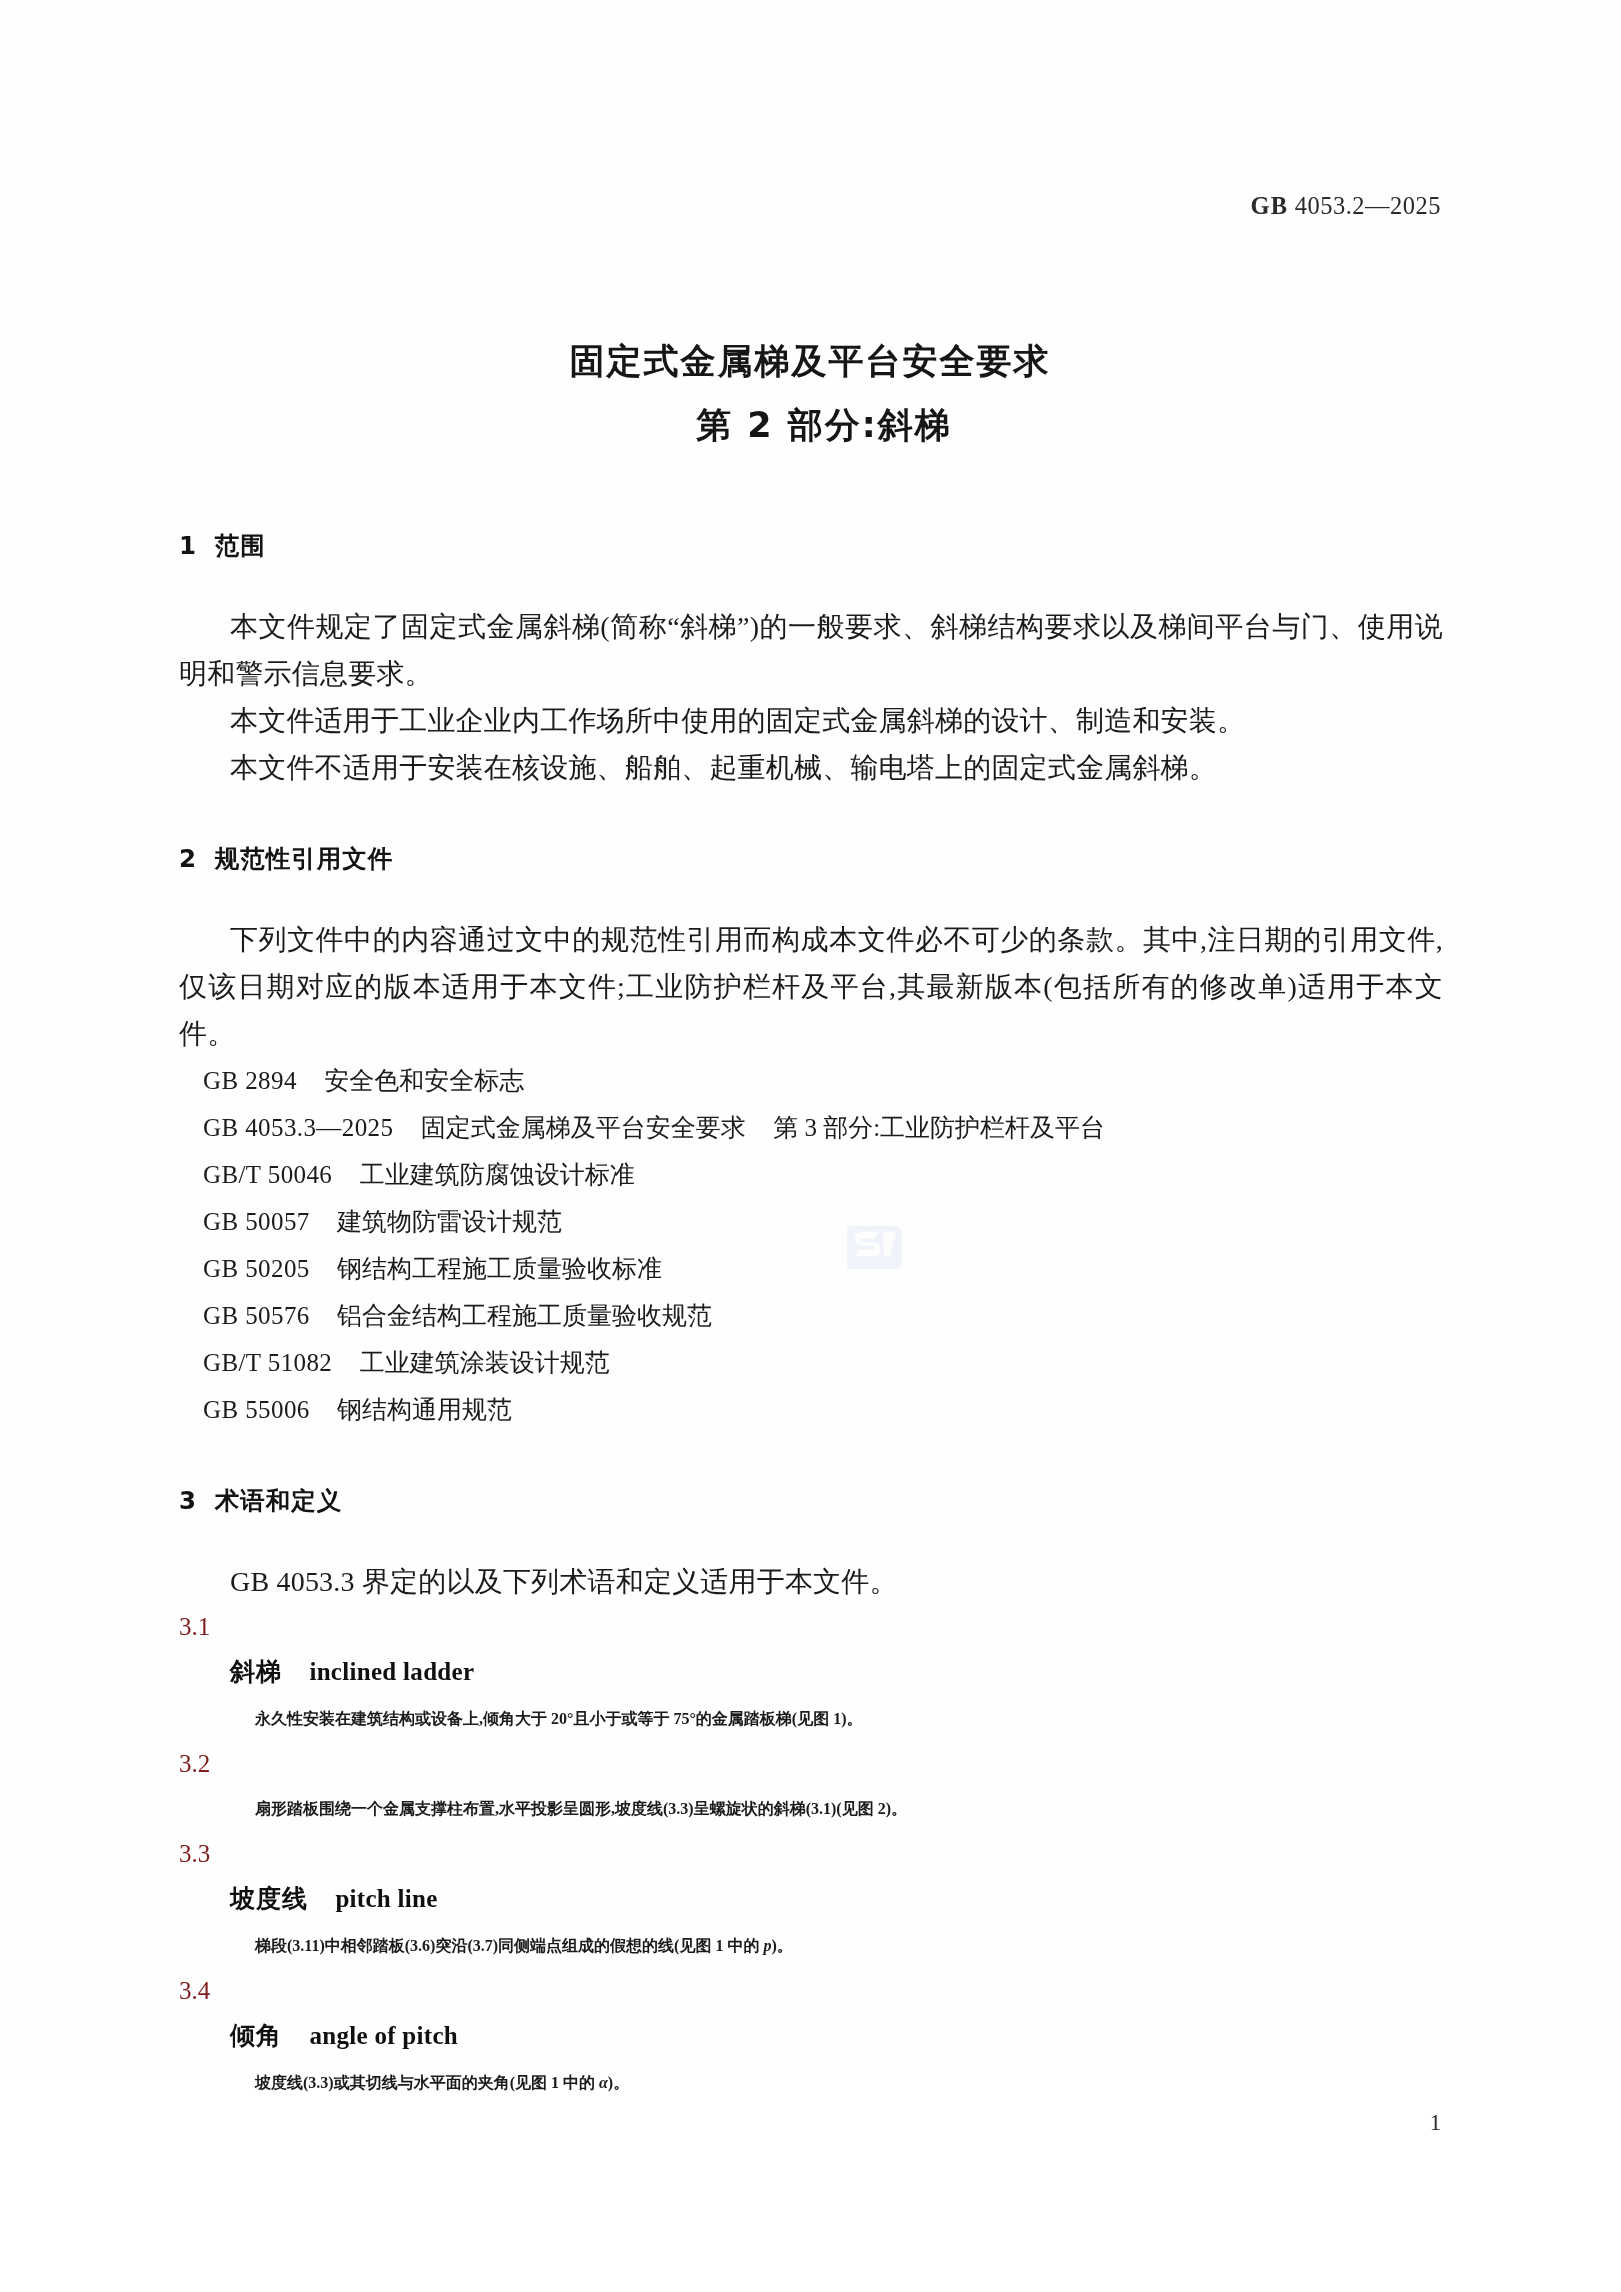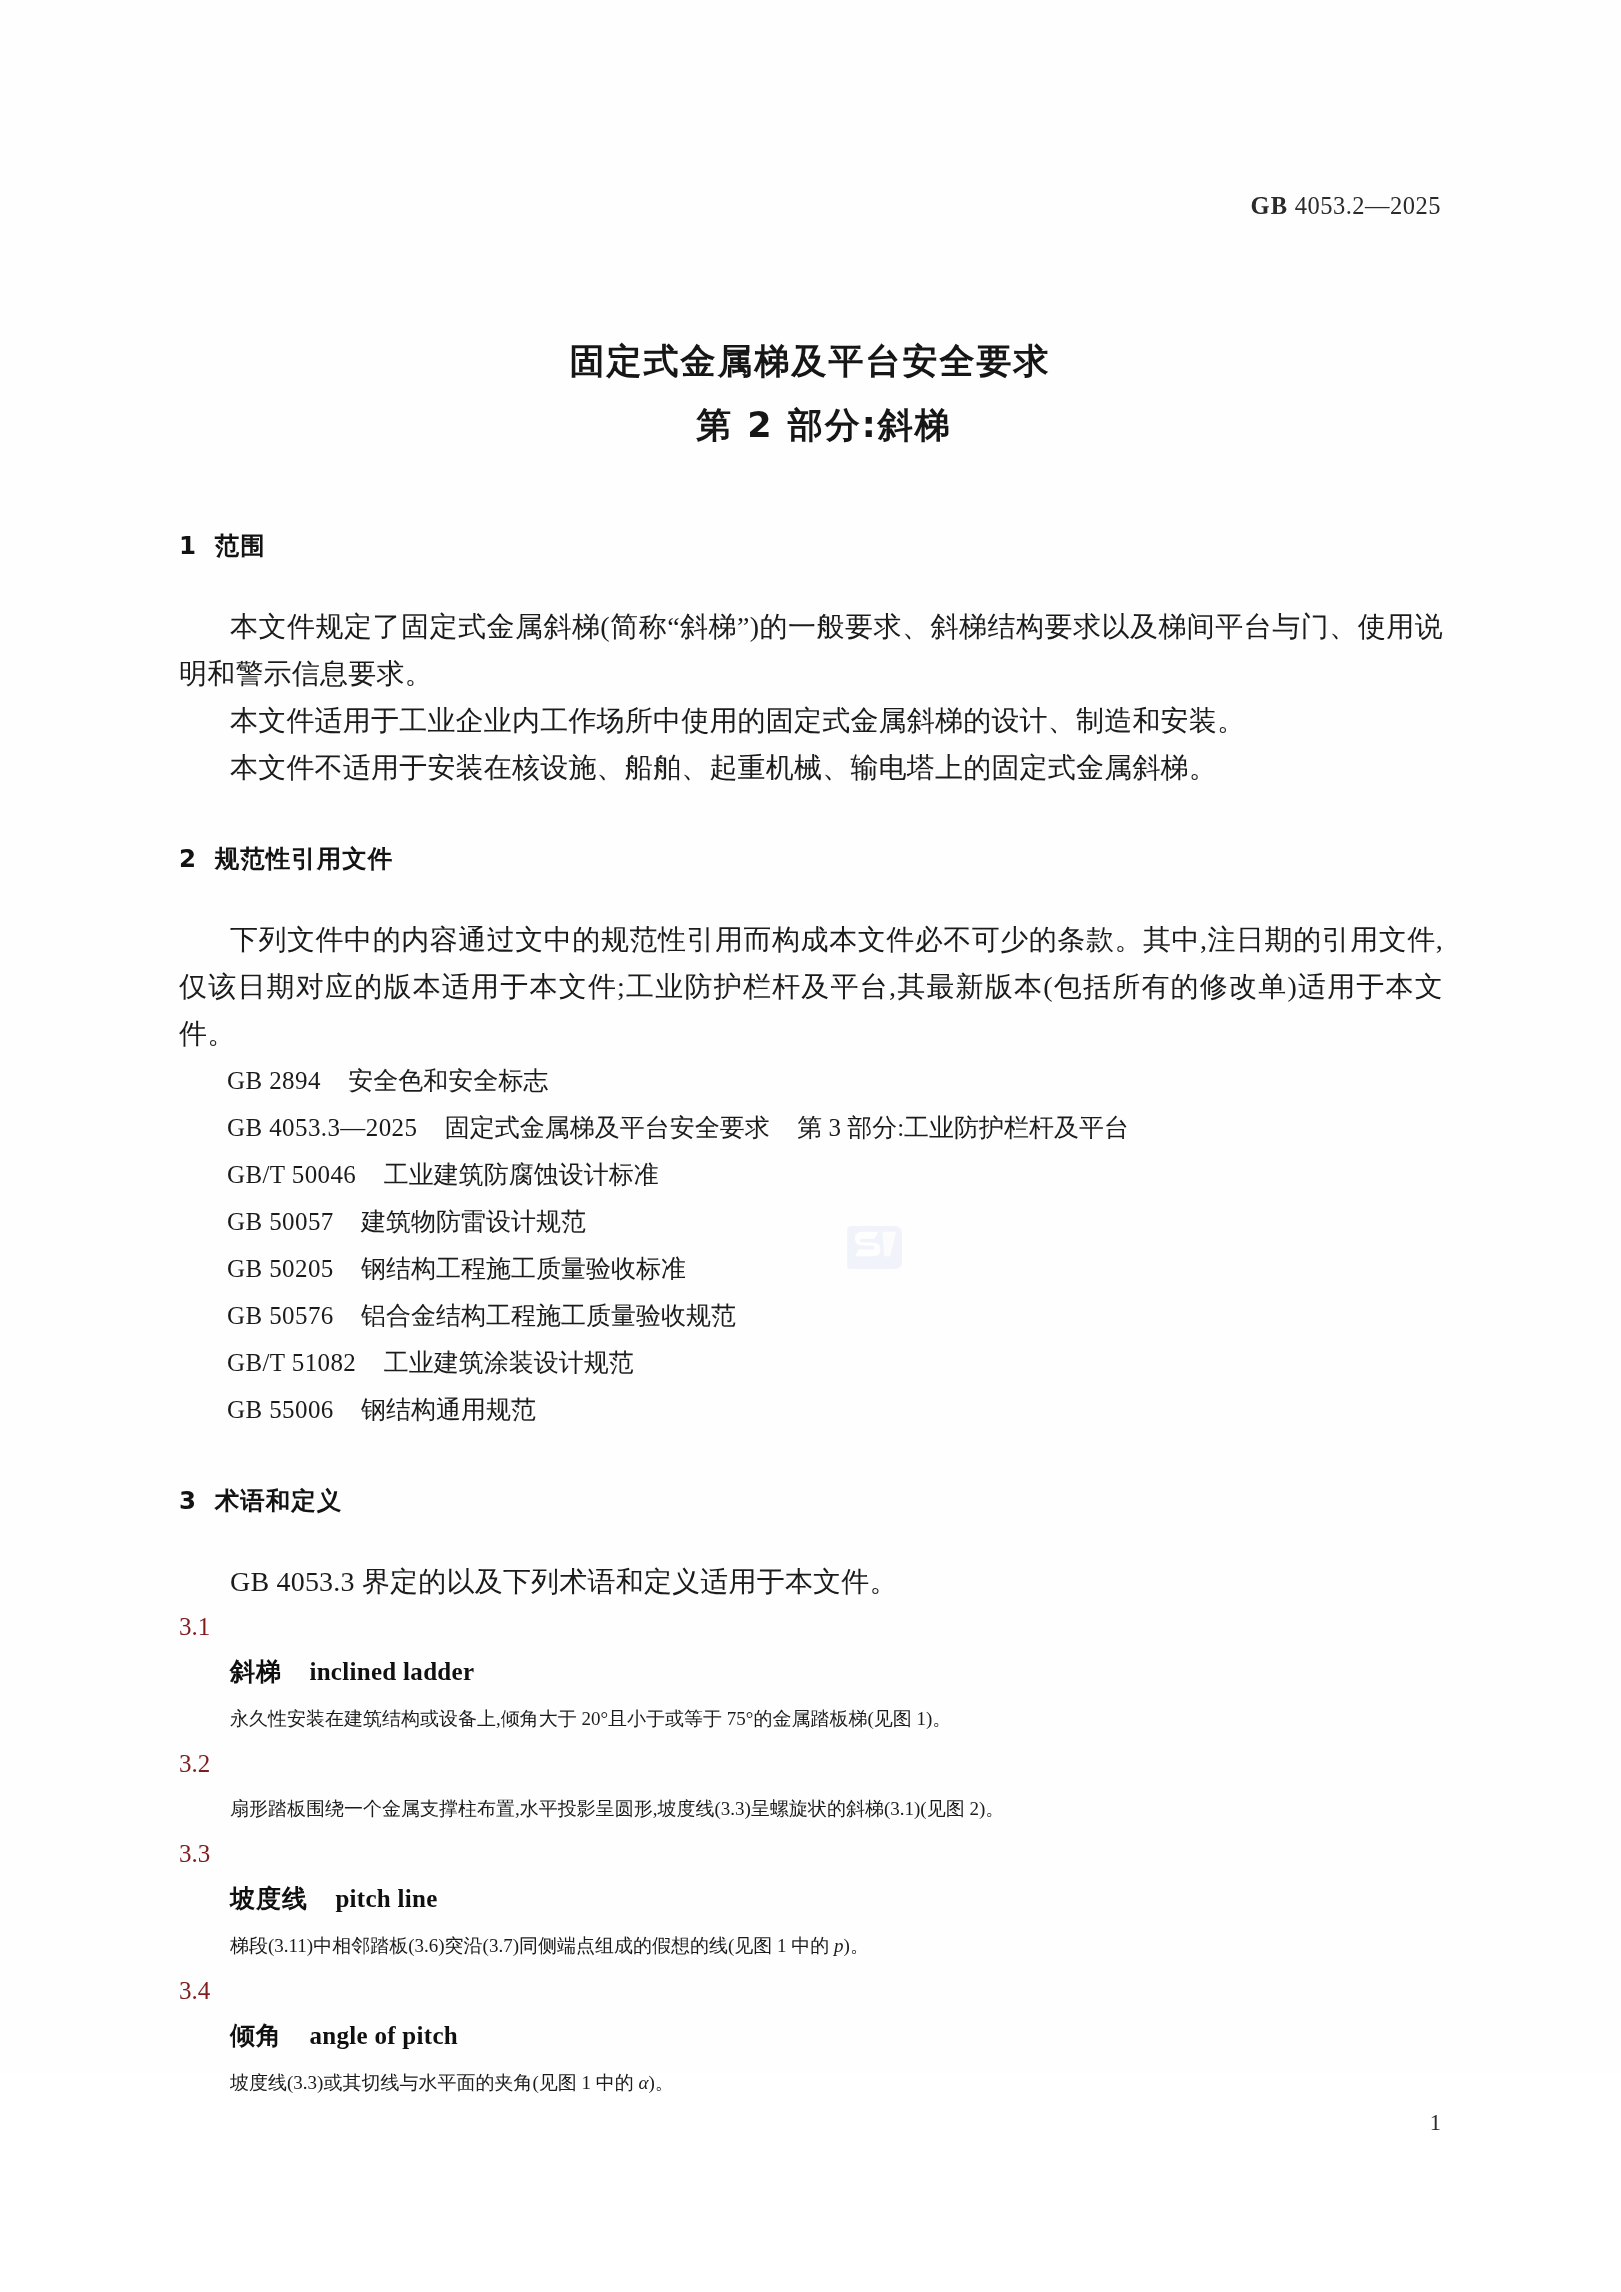--- a/index.html
+++ b/index.html
@@ -106,21 +106,21 @@
   }
   .para.indent { text-indent: 51px; }
   .gap-md { height: 41px; }
   .gap-lg { height: 51px; }
 
   
   .ref-list { margin: 0; padding: 0; list-style: none; }
   .ref-item {
     font-size: 25px;
     line-height: 47px;
-    margin-left: 48px;
+    margin-left: 24px;
     color: #1b1b1b;
     white-space: nowrap;
   }
   .ref-item .ref-code { letter-spacing: 0.4px; }
   .ref-item .ref-sep { display: inline-block; width: 27.4px; }
   .ref-item .ref-part-sep { display: inline-block; width: 27.4px; }
 
   
   .term-num {
     font-size: 25px;
@@ -137,26 +137,27 @@
     font-family: "DejaVu Sans", "Liberation Sans", sans-serif;
   }
   .term-name .cn { letter-spacing: 1px; }
   .term-name .en {
     font-family: "Liberation Serif", serif;
     font-weight: 700;
     margin-left: 27.4px;
     letter-spacing: 0.3px;
   }
   .term-def {
-    font-size: 19px;
-    line-height: 47px;
-    margin: 0 0 0 51px;
+    font-size: 16px;
+    line-height: 47px;
+    margin: 0 0 0 76px;
     color: #1b1b1b;
     text-align: justify;
     text-justify: inter-ideograph;
+    font-weight: bold;
   }
   .term-def i { font-family: "Liberation Serif", serif; }
 
   
   .page-number {
     position: absolute;
     top: 2110px;
     left: 179px;
     width: 1262px;
     text-align: right;

